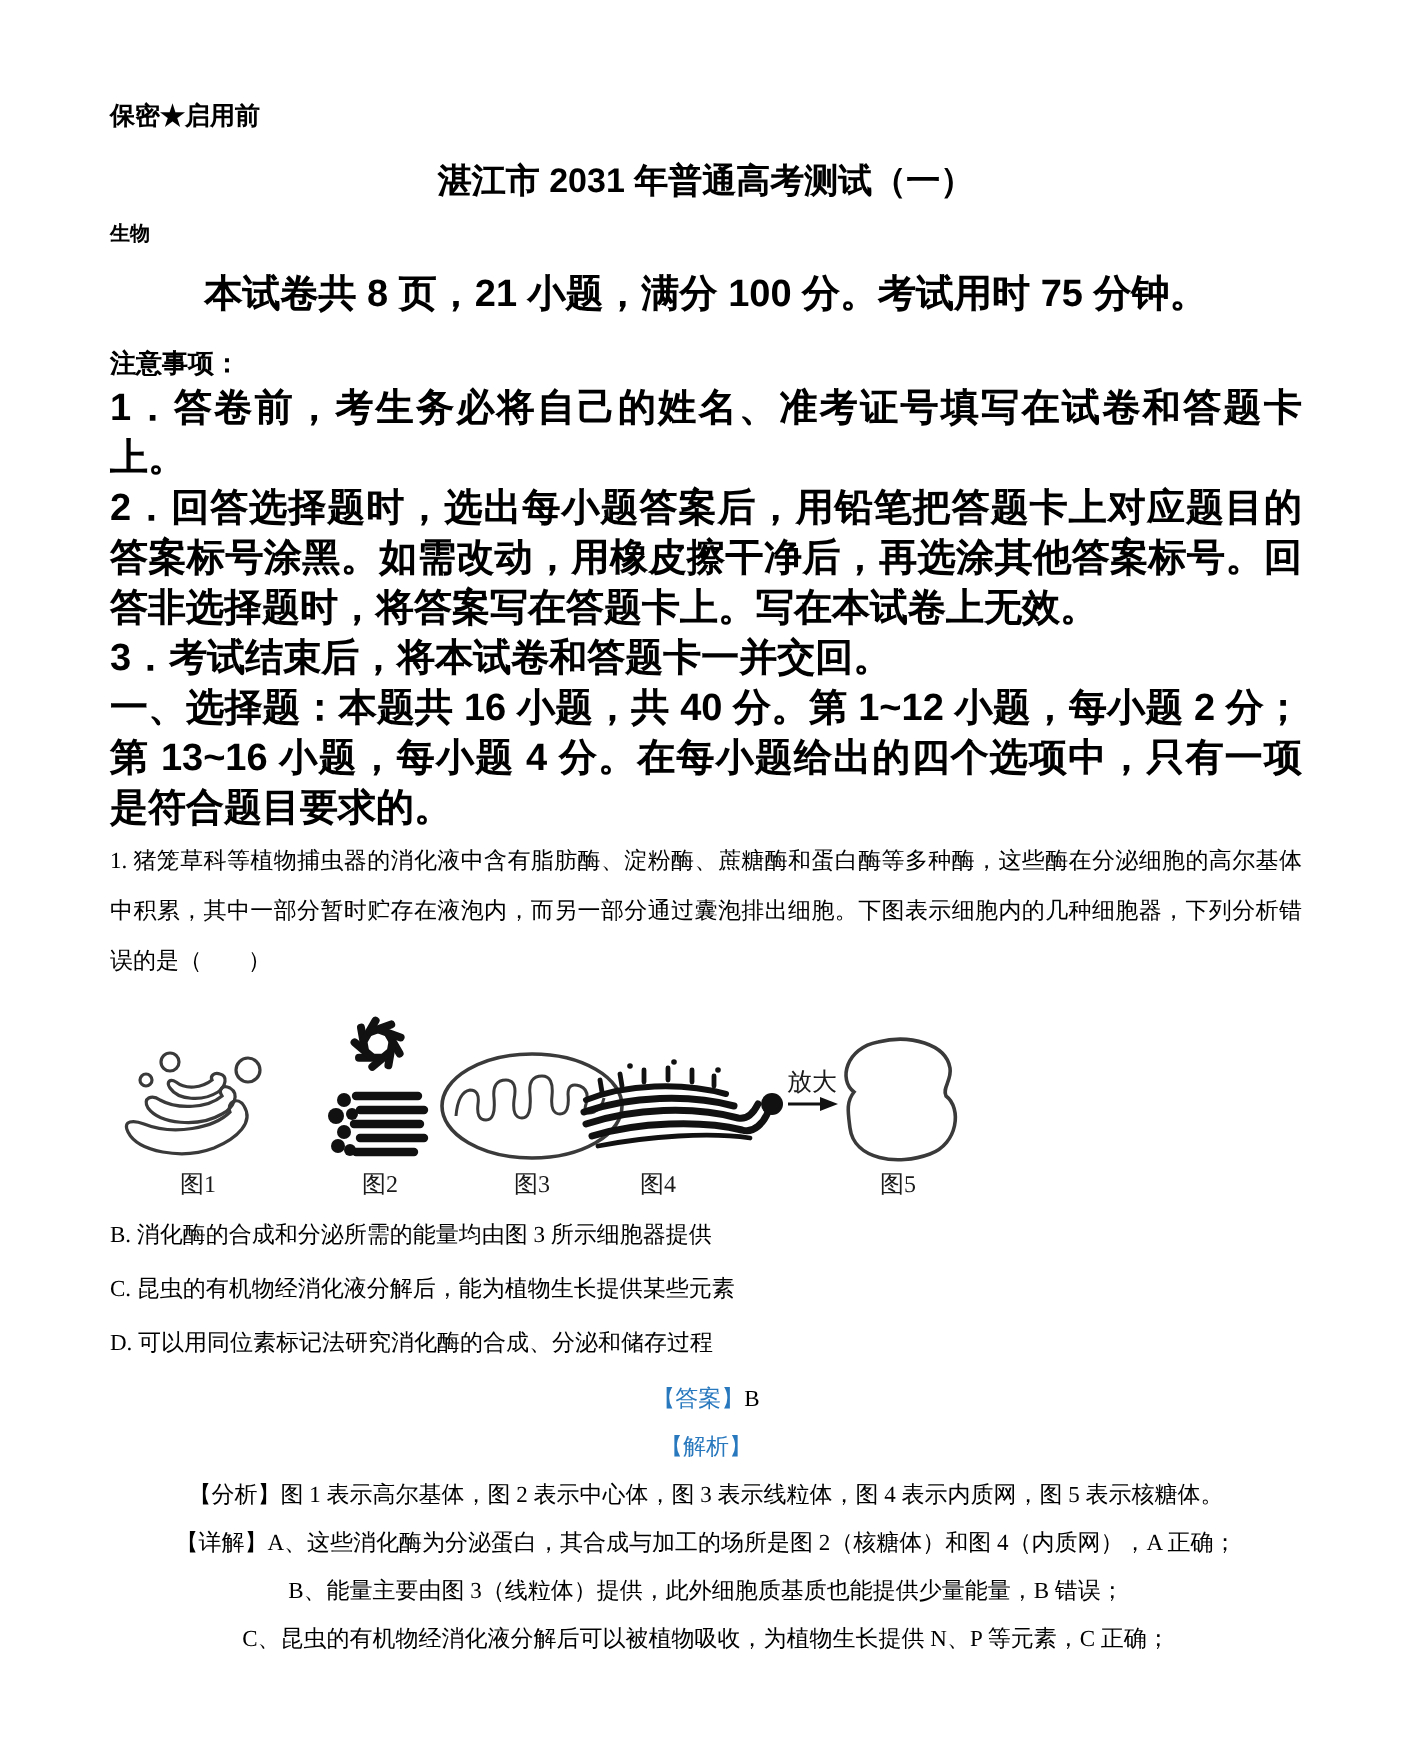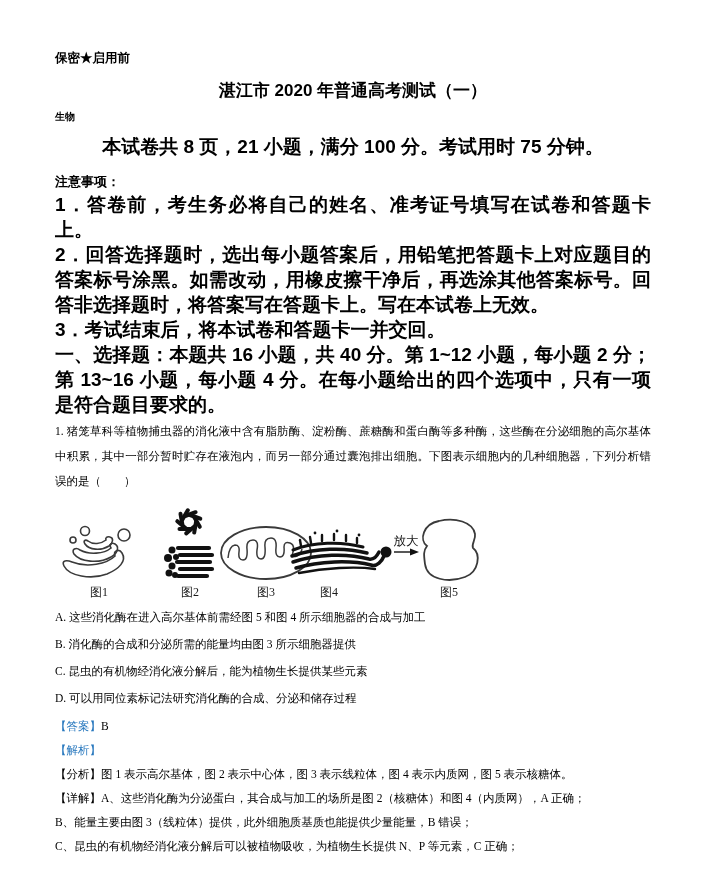--- a/index.html
+++ b/index.html
@@ -9,32 +9,32 @@
   .title{font-family:"Liberation Sans",sans-serif;font-weight:bold;font-size:17px;text-align:center;margin:6px 0 0 0;}
   .subject{font-family:"Liberation Sans",sans-serif;font-weight:bold;font-size:10px;text-align:left;margin:8px 0 0 0;}
   .exam-info{font-family:"Liberation Sans",sans-serif;font-weight:bold;font-size:19px;text-align:center;margin:10px 0 0 0;}
   .bold-line{font-family:"Liberation Sans",sans-serif;font-weight:bold;font-size:13px;line-height:20px;margin-top:12px;}
   .bold-par{font-family:"Liberation Sans",sans-serif;font-weight:bold;font-size:19px;line-height:25px;margin:0;text-align:justify;}
   .section-heading{margin-top:0;}
   .stem{font-size:11.5px;line-height:25px;margin:2px 0 0 0;text-align:justify;}
   .figure-wrap{margin:6px 0 0 2px;}
   .option{font-size:11.5px;line-height:27px;margin:0;}
   .answers{margin-top:2px;}
-  .ans-line{font-size:11.5px;line-height:24px;margin:0;}
+  .ans-line{font-size:11.5px;line-height:24px;margin:0;text-align:center;}
   .blue{color:#2878be;}
   svg text{font-family:"Liberation Serif",serif;fill:#1a1a1a;}
 </style>
 </head>
 <body>
 
 <div class="page">
 
   <div class="security">保密★启用前</div>
 
-  <div class="title">湛江市 2020 年普通高考测试（一）</div>
+  <div class="title">湛江市 2031 年普通高考测试（一）</div>
   <div class="subject">生物</div>
   <div class="exam-info">本试卷共 8 页，21 小题，满分 100 分。考试用时 75 分钟。</div>
 
   <div>
     <div class="bold-line">注意事项：</div>
     <p class="bold-par">1．答卷前，考生务必将自己的姓名、准考证号填写在试卷和答题卡上。</p>
     <p class="bold-par">2．回答选择题时，选出每小题答案后，用铅笔把答题卡上对应题目的答案标号涂黑。如需改动，用橡皮擦干净后，再选涂其他答案标号。回答非选择题时，将答案写在答题卡上。写在本试卷上无效。</p>
     <p class="bold-par">3．考试结束后，将本试卷和答题卡一并交回。</p>
   </div>
 
@@ -119,21 +119,20 @@
 
       <text x="42" y="96" font-size="12" text-anchor="middle">图1</text>
       <text x="133" y="96" font-size="12" text-anchor="middle">图2</text>
       <text x="209" y="96" font-size="12" text-anchor="middle">图3</text>
       <text x="272" y="96" font-size="12" text-anchor="middle">图4</text>
       <text x="392" y="96" font-size="12" text-anchor="middle">图5</text>
     </svg>
   </div>
 
   <div class="options">
-    <p class="option">A. 这些消化酶在进入高尔基体前需经图 5 和图 4 所示细胞器的合成与加工</p>
     <p class="option">B. 消化酶的合成和分泌所需的能量均由图 3 所示细胞器提供</p>
     <p class="option">C. 昆虫的有机物经消化液分解后，能为植物生长提供某些元素</p>
     <p class="option">D. 可以用同位素标记法研究消化酶的合成、分泌和储存过程</p>
   </div>
 
   <div class="answers">
     <p class="ans-line"><span class="blue">【答案】</span><span>B</span></p>
     <p class="ans-line"><span class="blue">【解析】</span></p>
     <p class="ans-line"><span>【分析】</span><span>图 1 表示高尔基体，图 2 表示中心体，图 3 表示线粒体，图 4 表示内质网，图 5 表示核糖体。</span></p>
     <p class="ans-line"><span>【详解】</span><span>A、这些消化酶为分泌蛋白，其合成与加工的场所是图 2（核糖体）和图 4（内质网），A 正确；</span></p>

